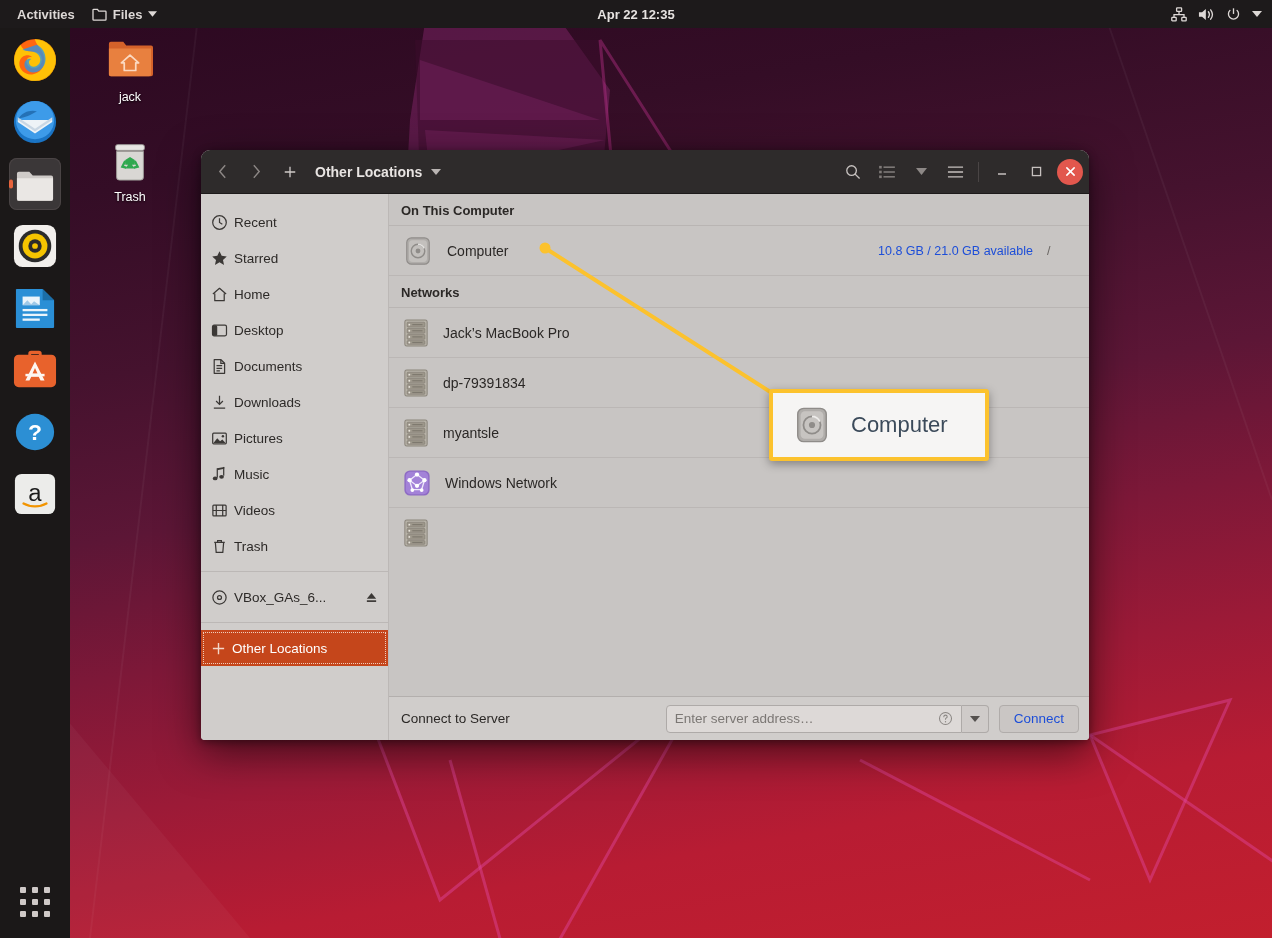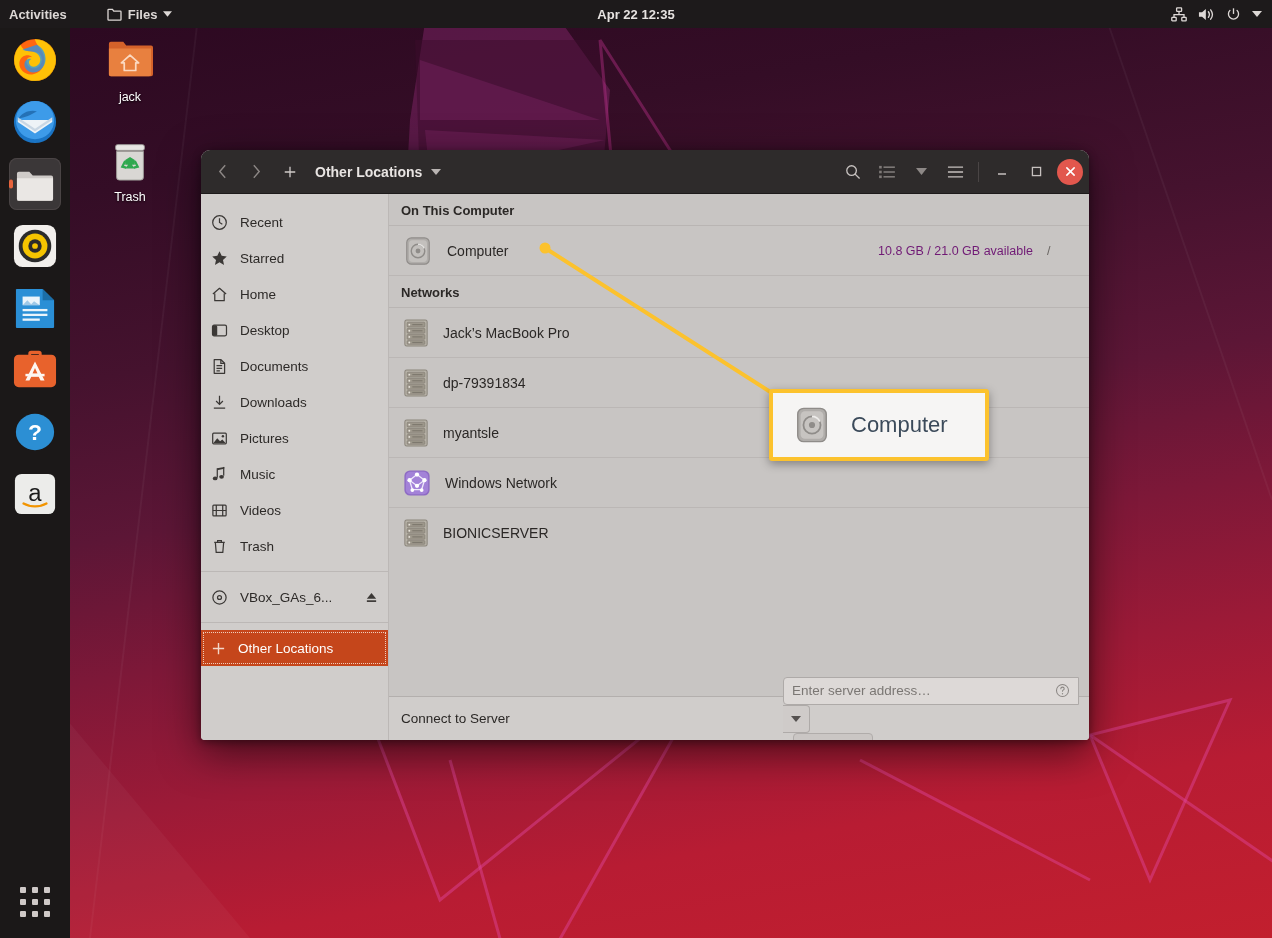--- a/index.html
+++ b/index.html
@@ -20,21 +20,21 @@
         #b81c33 84%, #c21f2e 100%);
   }
   #wallpaper svg { position:absolute; inset:0; width:100%; height:100%; }
 
   
   #topbar {
     position:absolute; top:0; left:0; width:1272px; height:28px;
     background:#1d1a1b; color:#e6e2e0;
     font-size:13px; font-weight:bold; z-index:50;
   }
-  #topbar .tb-left { position:absolute; left:4px; top:0; height:28px; display:flex; align-items:center; gap:30px; }
+  #topbar .tb-left { position:absolute; left:12px; top:0; height:28px; display:flex; align-items:center; gap:7px; }
   #topbar .tb-item { display:flex; align-items:center; gap:6px; padding:2px 5px; border-radius:4px; color:#ddd8d6; }
   #topbar .tb-center { position:absolute; left:50%; transform:translateX(-50%); top:0; height:28px;
      display:flex; align-items:center; gap:9px; }
   #topbar .tb-right { position:absolute; right:10px; top:0; height:28px; display:flex; align-items:center; gap:11px; }
   .ico { display:inline-block; line-height:0; }
 
   
   #dock {
     position:absolute; left:0; top:28px; width:70px; height:910px;
     background:#1b1818; z-index:40;
@@ -79,42 +79,42 @@
   .hb-sep { width:1px; height:20px; background:#4a4545; margin:0 6px; }
   .wbtn { width:26px; height:26px; border-radius:50%; display:flex; align-items:center;
      justify-content:center; color:#c6c1bf; font-size:13px; }
   .wbtn.close { background:#e2574d; color:#fff; }
 
   #wbody { display:flex; height:546px; }
 
   
   #sidebar { width:188px; background:#d0cdcb; border-right:1px solid #bcb8b6;
      padding-top:10px; font-size:13.5px; color:#2d2a28; position:relative; }
-  .sb-item { display:flex; align-items:center; gap:12px; height:36px; padding:0 10px;
+  .sb-item { display:flex; align-items:center; gap:6px; height:36px; padding:0 10px;
      margin:0 0px; }
   .sb-item .sb-lbl { flex:1; white-space:nowrap; overflow:hidden; }
   .sb-item.selected { background:#c5461b; color:#fff; outline:1px dotted #f0cdbc; outline-offset:-3px; }
   .sb-sep { height:1px; background:#bcb8b6; margin:7px 0; }
 
   
   #content { flex:1; background:#c8c5c3; display:flex; flex-direction:column; position:relative; }
   #list { flex:1; overflow:hidden; }
   .grp-hdr { font-size:13px; font-weight:bold; color:#2b2826; padding:9px 12px 7px;
      border-bottom:1px solid #b9b5b3; }
   .row { display:flex; align-items:center; height:50px; padding:0 14px;
      border-bottom:1px solid #bbb7b5; gap:14px; font-size:14px; color:#2b2826; }
   .row .nm { flex:1; }
-  .row .meta { font-size:12.5px; color:#701a75; }
+  .row .meta { font-size:12.5px; color:#1d4ed8; }
   .row .mount { font-size:12.5px; color:#6a6663; width:28px; text-align:left; }
   .row:last-child { border-bottom:none; }
 
   #connbar { height:44px; background:#d0cdcb; border-top:1px solid #b3afad;
      display:flex; align-items:center; padding:0 10px; gap:10px; font-size:13.5px; }
   #connbar .ctitle { font-weight:normal; color:#2b2826; margin-left:2px; }
-  #connwrap { margin-left:auto; display:flex; align-items:flex-start;flex-direction:column; }
+  #connwrap { margin-left:auto; display:flex; align-items:center; }
   #srvinput { width:296px; height:28px; background:#ddd9d7; border:1px solid #aeaaa8;
      border-radius:4px 0 0 4px; display:flex; align-items:center; padding:0 8px;
      color:#7b7774; font-size:13.5px; }
   #srvinput .qm { margin-left:auto; color:#8a8683; font-size:13px; }
   #srvdrop { width:27px; height:28px; background:#cfcbc9; border:1px solid #aeaaa8;
      border-left:none; border-radius:0 4px 4px 0; display:flex; align-items:center;
      justify-content:center; color:#55514f; font-size:9px; }
   #connbtn { margin-left:10px; height:28px; padding:0 14px; background:#cac6c4;
      border:1px solid #b0acaa; border-radius:4px; color:#1d4ed8; font-size:13.5px;
      display:flex; align-items:center; }
@@ -703,21 +703,20 @@
                     <circle cx="6.8" cy="25.2" r="1"></circle>
                 </g>
                 <g fill="#7d786e">
                   <rect x="10" y="5.4" width="11" height="1.2"></rect>
                     <rect x="10" y="12" width="11" height="1.2"></rect>
                   <rect x="10" y="18.6" width="11" height="1.2"></rect>
                     <rect x="10" y="24.6" width="11" height="1.2"></rect>
                 </g>
               </svg>
             </span>
-            <span class="nm">BIONICSERVER</span>
           </div>
         </div>
 
         <div id="connbar">
           <span class="ctitle">Connect to Server</span>
           <div id="connwrap">
             <div id="srvinput">
               <span>Enter server address…</span>
               <span class="qm ico">
                 <svg width="15" height="15" viewBox="0 0 16 16" fill="none" stroke="#8a8683" stroke-width="1.1">

